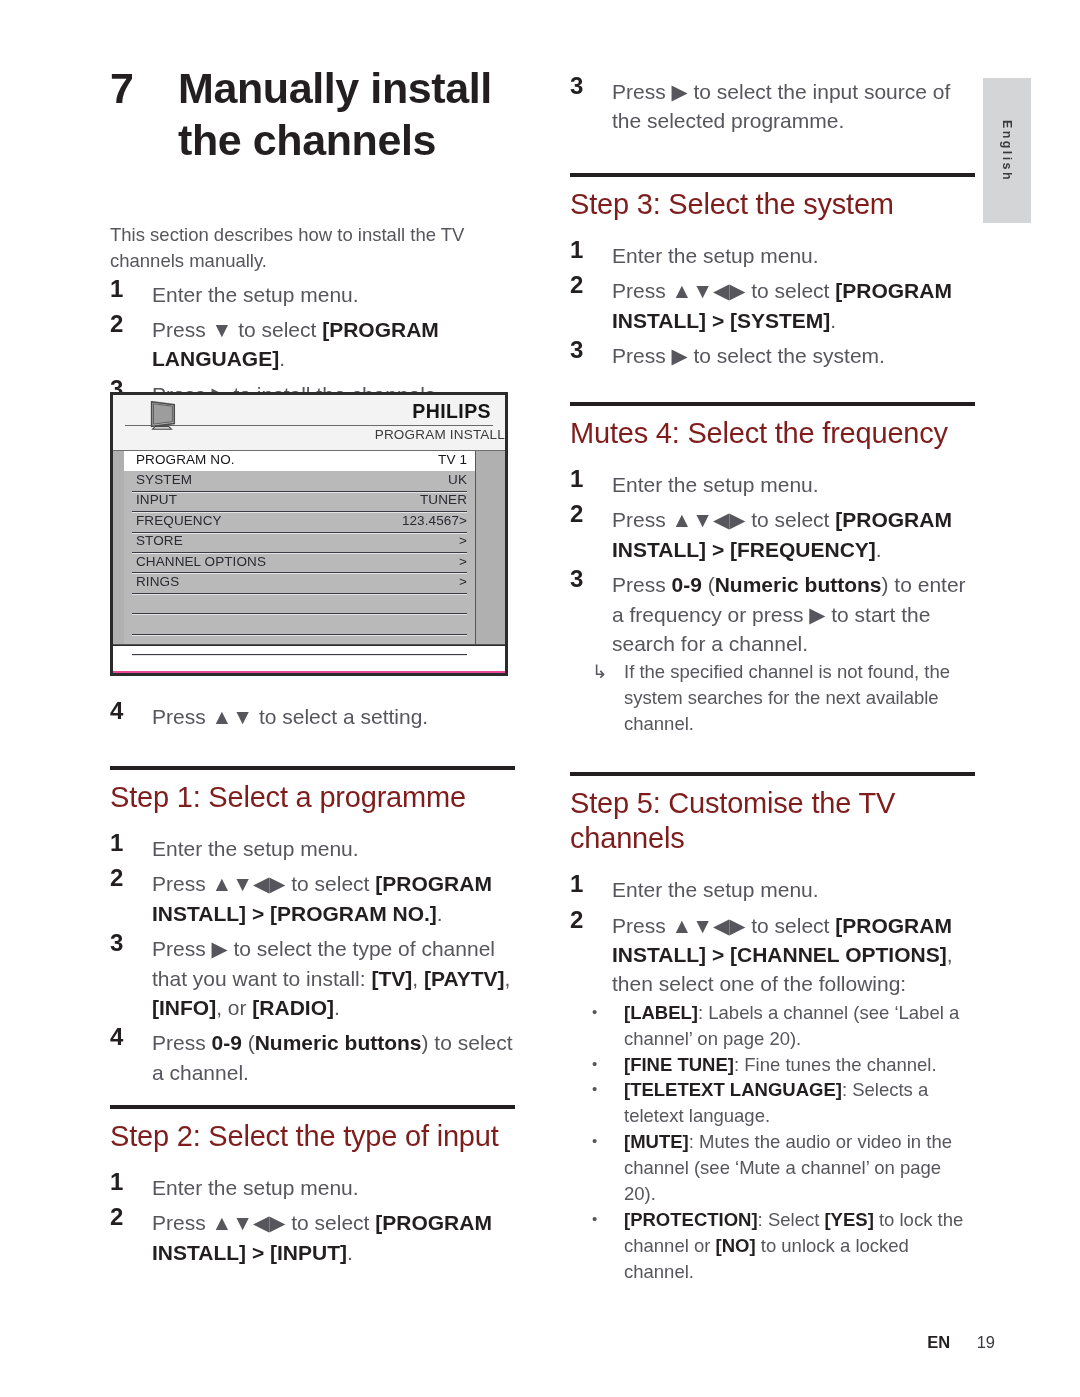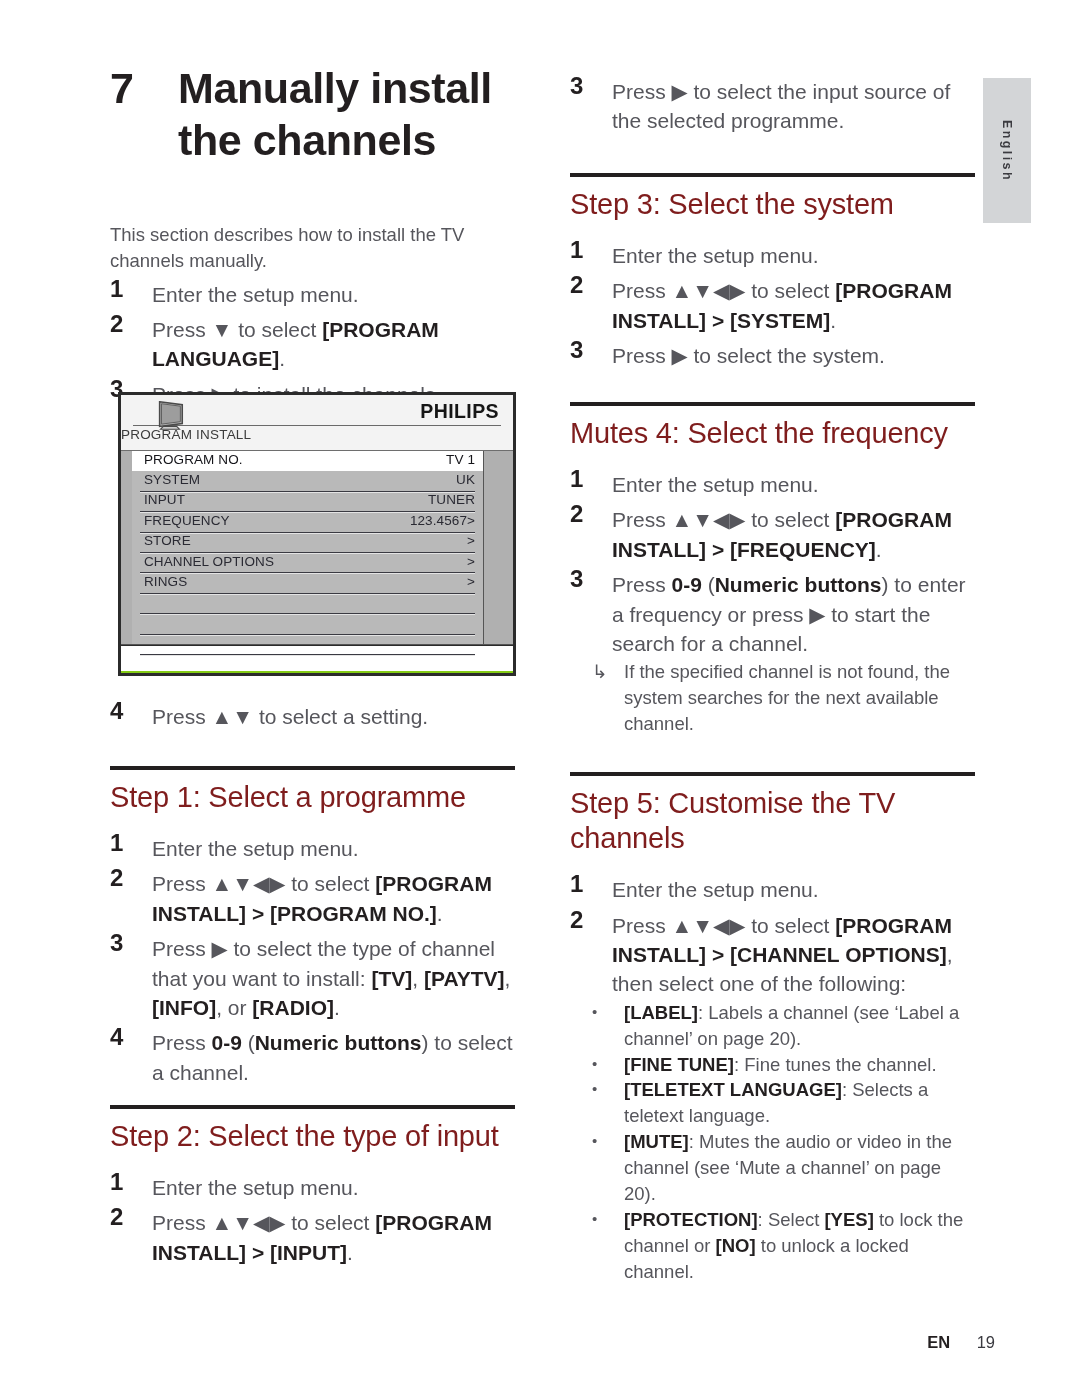--- a/index.html
+++ b/index.html
@@ -139,22 +139,21 @@
   }
 
   
   .osd {
     position: absolute;
     left: 110px;
     top: 392px;
     width: 398px;
     height: 284px;
     border: 3px solid #2b2b2b;
-    background: #84cc16;
-    margin-left: 8px;
+    background: #ec4899;
   }
   .osd-head {
     position: relative;
     height: 55px;
     background: #f3f3f3;
     border-bottom: 0;
   }
   .osd-tv-icon {
     position: absolute;
     left: 30px;
@@ -176,21 +175,21 @@
     left: 12px;
     right: 12px;
     top: 30px;
     height: 1px;
     background: #6a6a6a;
   }
   .osd-subtitle {
     position: absolute;
     left: 0; right: 0;
     top: 32px;
-    text-align: left;
+    text-align: right;
     font-size: 13.5px;
     color: #3c3c3c;
     letter-spacing: 0.2px;
   }
   .osd-body {
     position: relative;
     height: 195px;
     background: #b9b9b9;
     border-top: 1px solid #6e6e6e;
     border-bottom: 1px solid #555;

